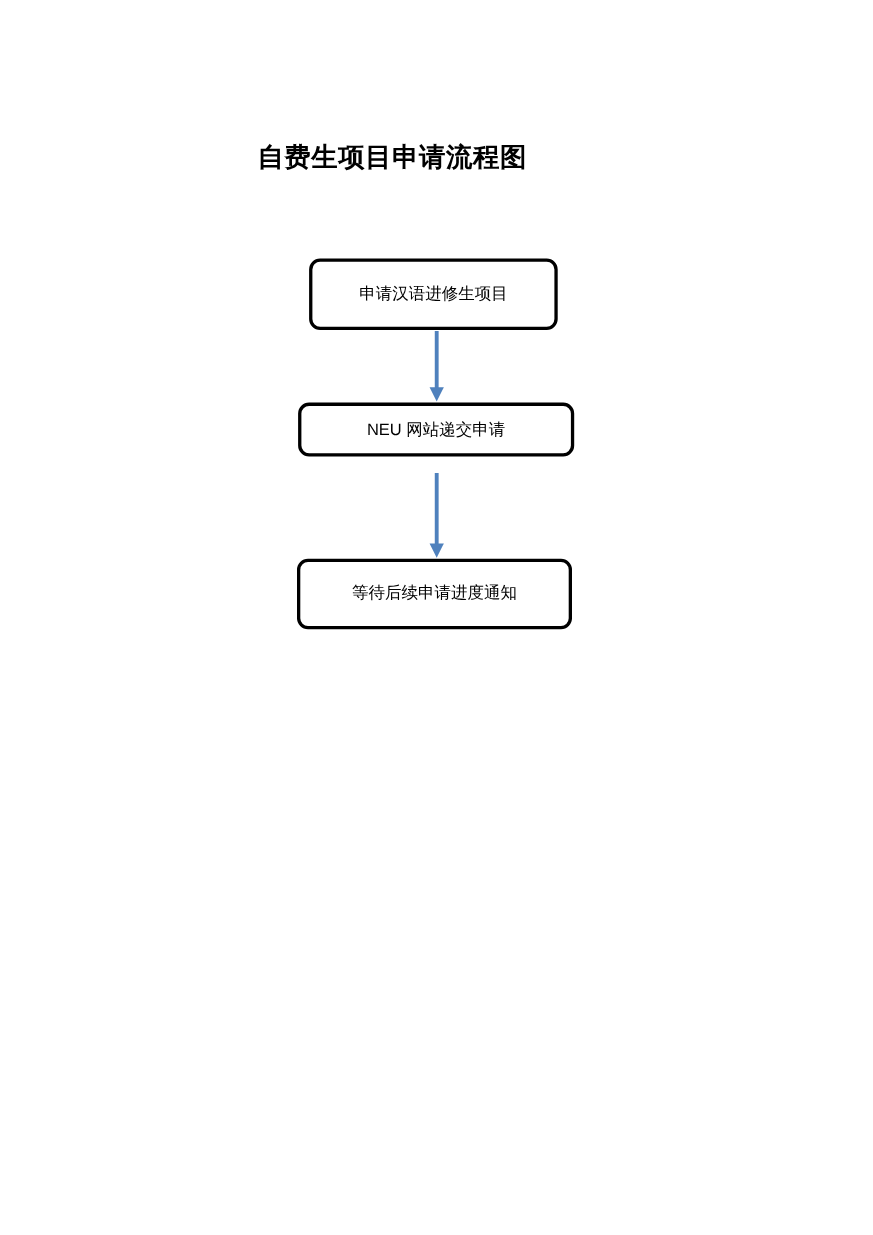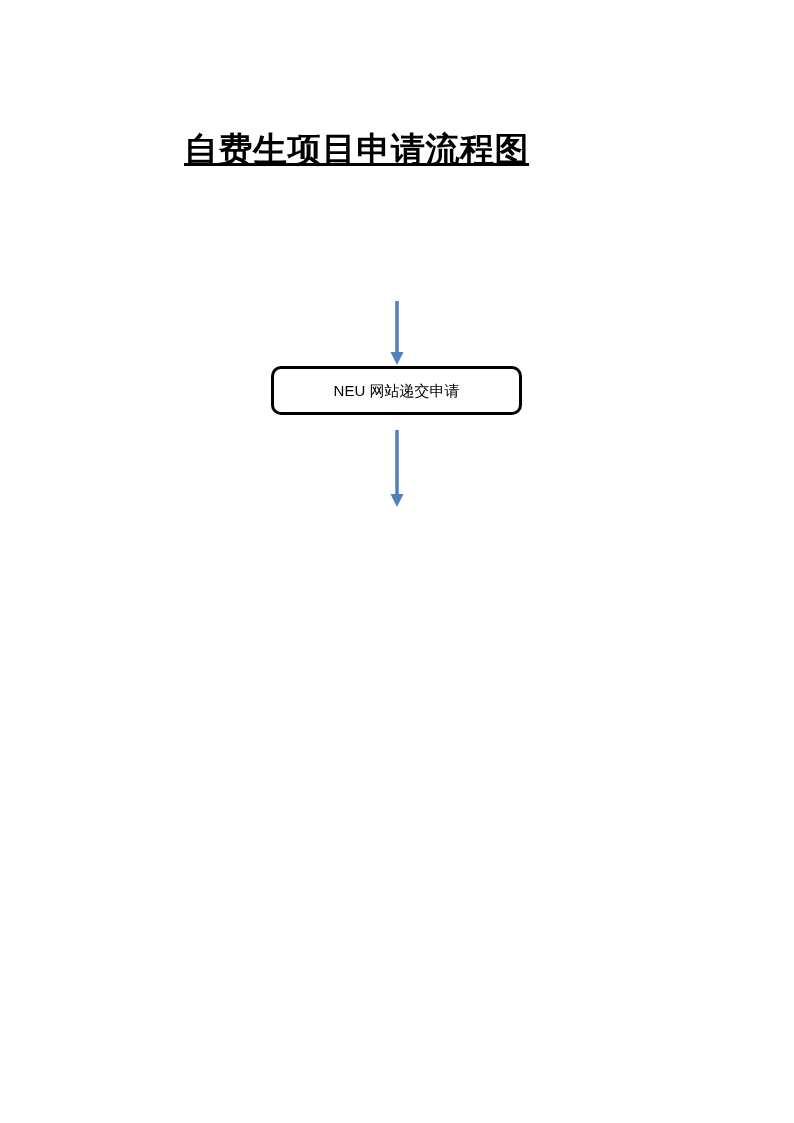--- a/index.html
+++ b/index.html
@@ -16,25 +16,24 @@
     background: var(--background, #ffffff);
     overflow: hidden;
   }
   .title {
     position: absolute;
     left: 0;
     top: 127px;
     width: 713px;
     margin: 0;
     text-align: center;
-    font-size: 34px;
+    font-size: 24px;
     font-weight: bold;
     letter-spacing: 0.5px;
     color: var(--text, #000000);
-    text-decoration: underline;
   }
   .flow-node {
     position: absolute;
     box-sizing: border-box;
     border: 3px solid var(--box-border, #000000);
     border-radius: 10px;
     background: var(--box-fill, #ffffff);
     color: var(--text, #000000);
     display: flex;
     align-items: center;
@@ -61,29 +60,35 @@
   .conn-1 { left: 387px; top: 300px; }
   .conn-2 { left: 387px; top: 429px; }
 </style>
 </head>
 <body>
 
 <div class="page">
 
   <h1 class="title">自费生项目申请流程图</h1>
 
+  <div class="flow-node node-1">
+    <span>申请汉语进修生项目</span>
+  </div>
 
   <svg class="connector conn-1" width="20" height="66" viewBox="0 0 20 66">
     <line x1="10" y1="1" x2="10" y2="54"></line>
     <polygon points="10,65 3.5,52 16.5,52"></polygon>
   </svg>
 
   <div class="flow-node node-2">
     <span>NEU 网站递交申请</span>
   </div>
 
   <svg class="connector conn-2" width="20" height="79" viewBox="0 0 20 79">
     <line x1="10" y1="1" x2="10" y2="67"></line>
     <polygon points="10,78 3.5,65 16.5,65"></polygon>
   </svg>
 
+  <div class="flow-node node-3">
+    <span>等待后续申请进度通知</span>
+  </div>
 
 </div>
 
 </body></html>

